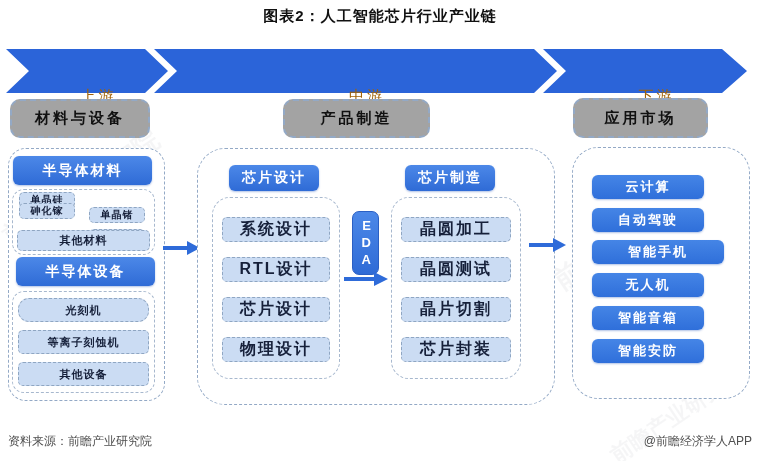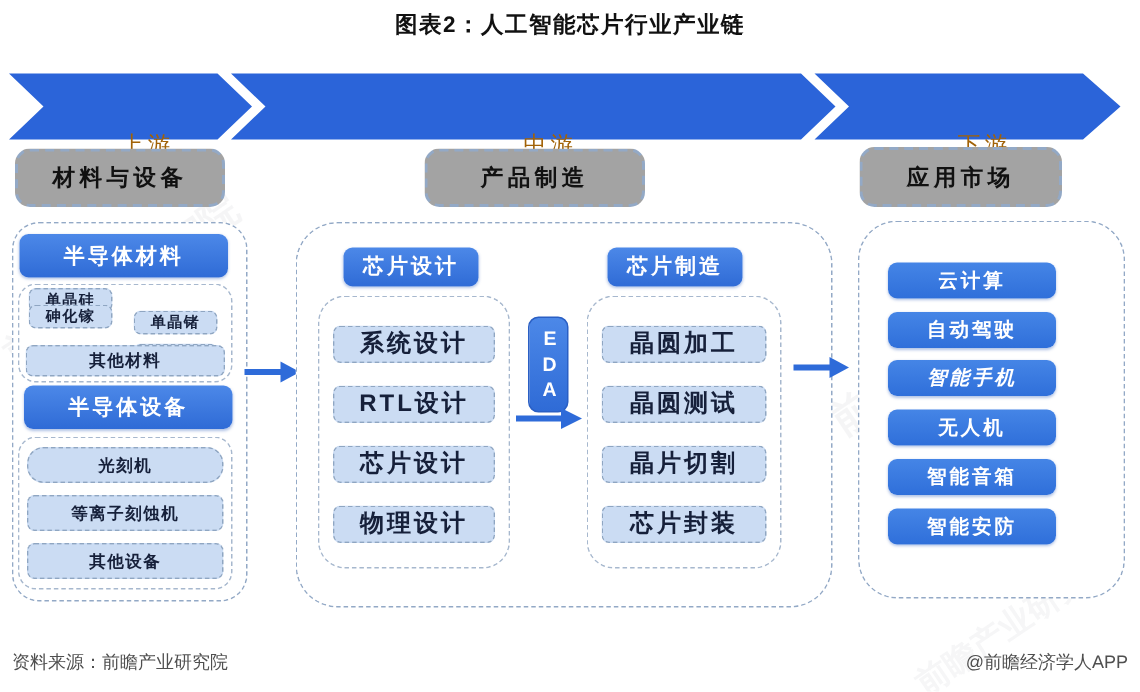--- a/index.html
+++ b/index.html
@@ -134,19 +134,19 @@
 <div class="abs center item-chip chip-lg" style="left:401px;top:337px;width:108px;height:23px;">芯片封装</div>
 
 <svg class="abs" style="left:527px;top:237px;" width="40" height="16" viewBox="0 0 40 16">
   <line x1="2" y1="8" x2="28" y2="8" stroke="#2e6bd9" stroke-width="4"></line>
   <polygon points="26,1 39,8 26,15" fill="#2e6bd9"></polygon>
 </svg>
 
 <div class="abs outer-box" style="left:572px;top:147px;width:176px;height:250px;border-radius:26px;"></div>
 <div class="abs center app-btn" style="left:592px;top:175px;width:112px;height:24px;">云计算</div>
 <div class="abs center app-btn" style="left:592px;top:208px;width:112px;height:24px;">自动驾驶</div>
-<div class="abs center app-btn" style="left:592px;top:240px;width:112px;height:24px;font-style:italic;">智能手机</div>
+<div class="abs center app-btn" style="left:592px;top:240px;width:132px;height:24px;">智能手机</div>
 <div class="abs center app-btn" style="left:592px;top:273px;width:112px;height:24px;">无人机</div>
 <div class="abs center app-btn" style="left:592px;top:306px;width:112px;height:24px;">智能音箱</div>
 <div class="abs center app-btn" style="left:592px;top:339px;width:112px;height:24px;">智能安防</div>
 
 <div class="abs footer-text" style="left:8px;">资料来源：前瞻产业研究院</div>
 <div class="abs footer-text" style="right:8px;">@前瞻经济学人APP</div>
 
 </body></html>

